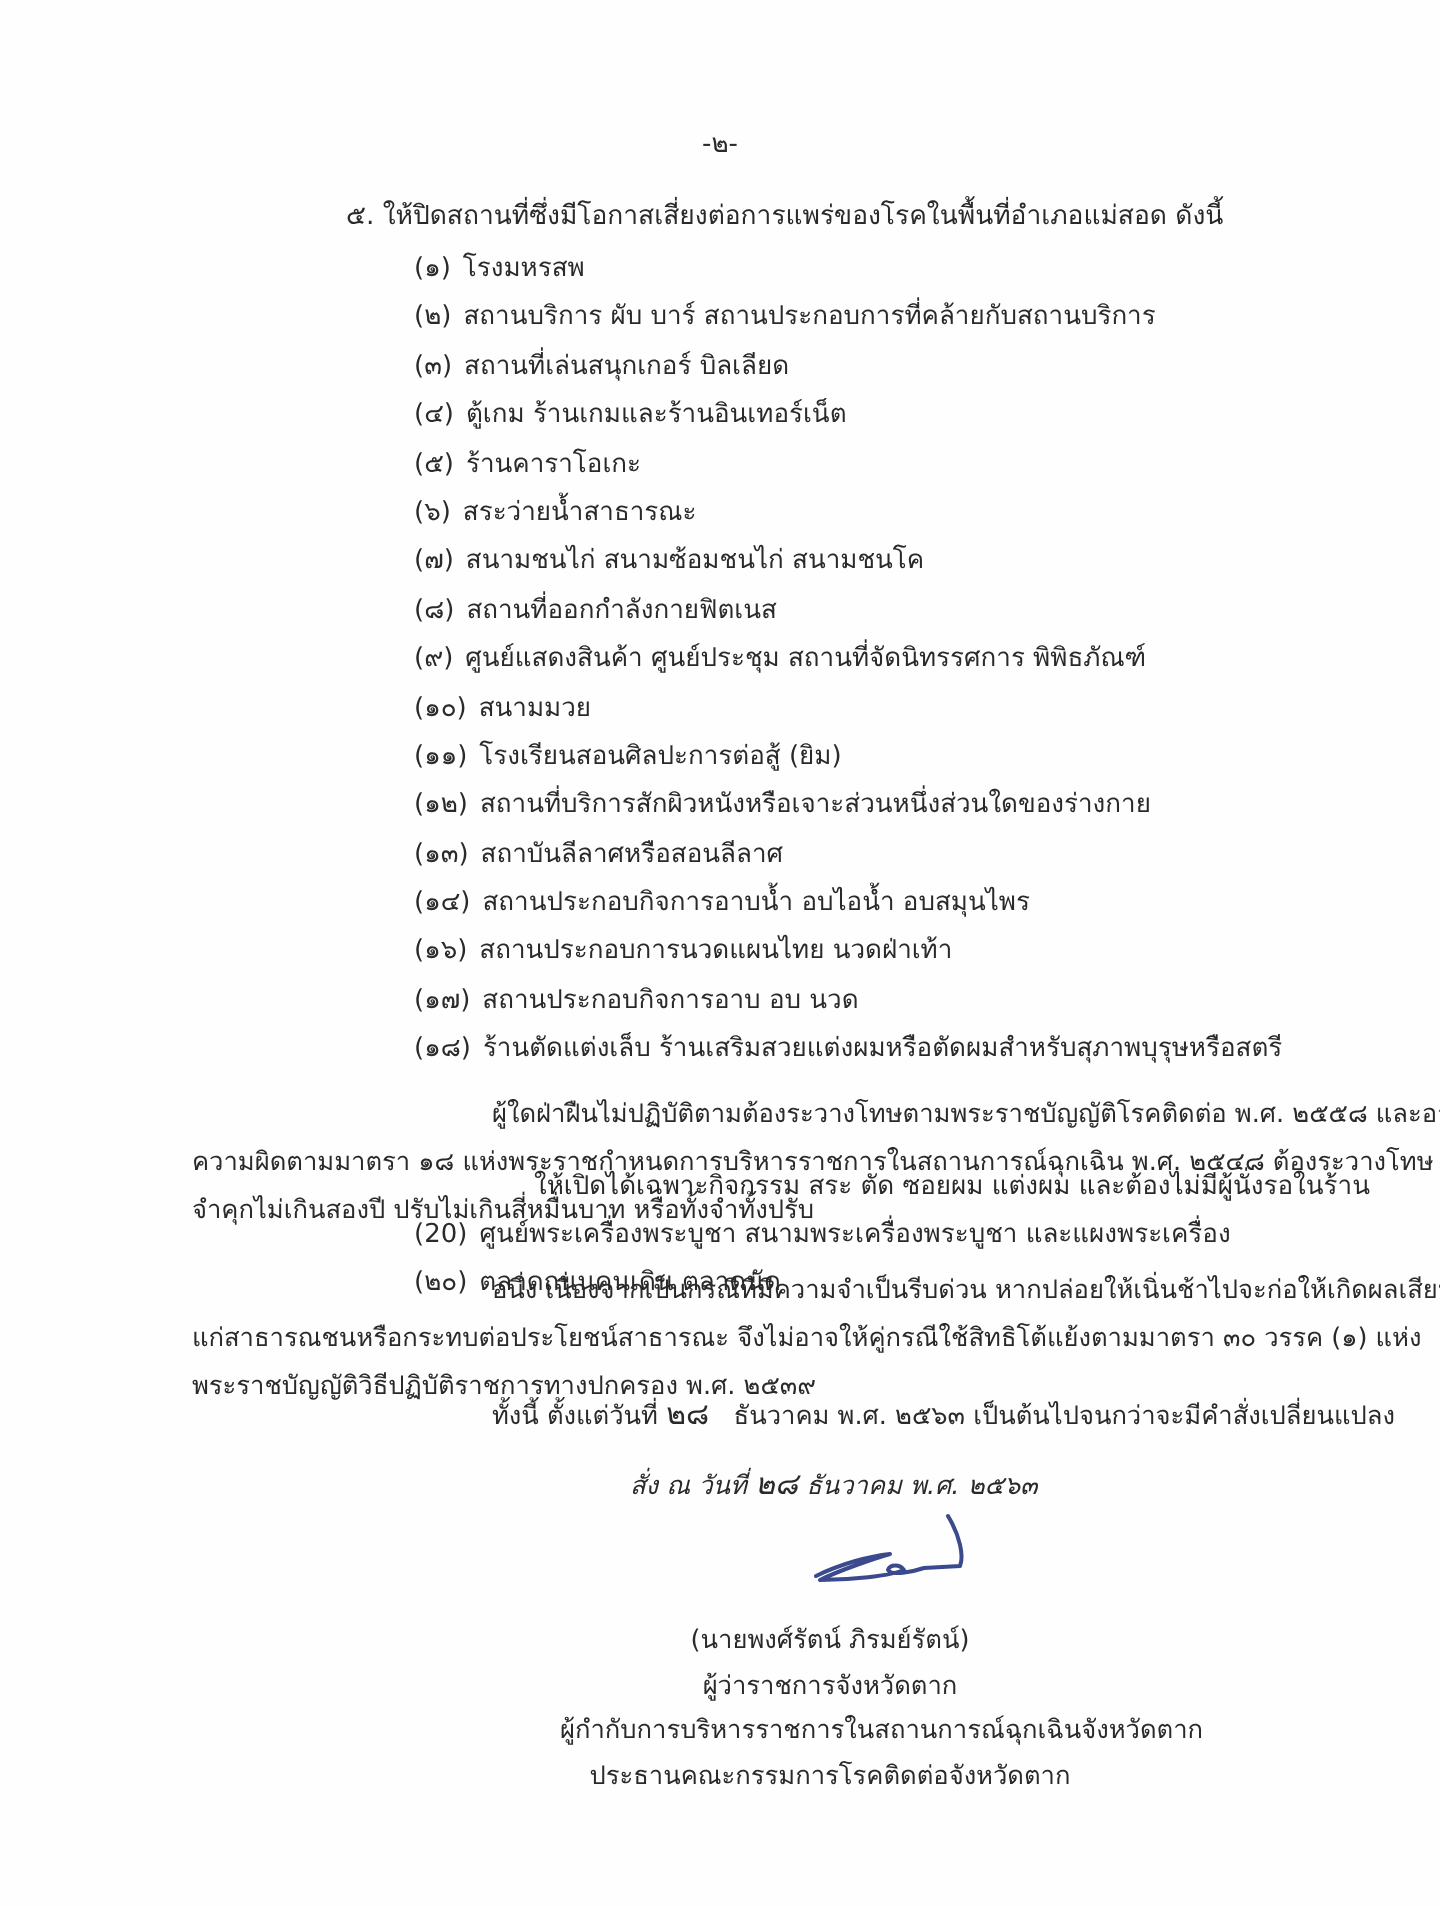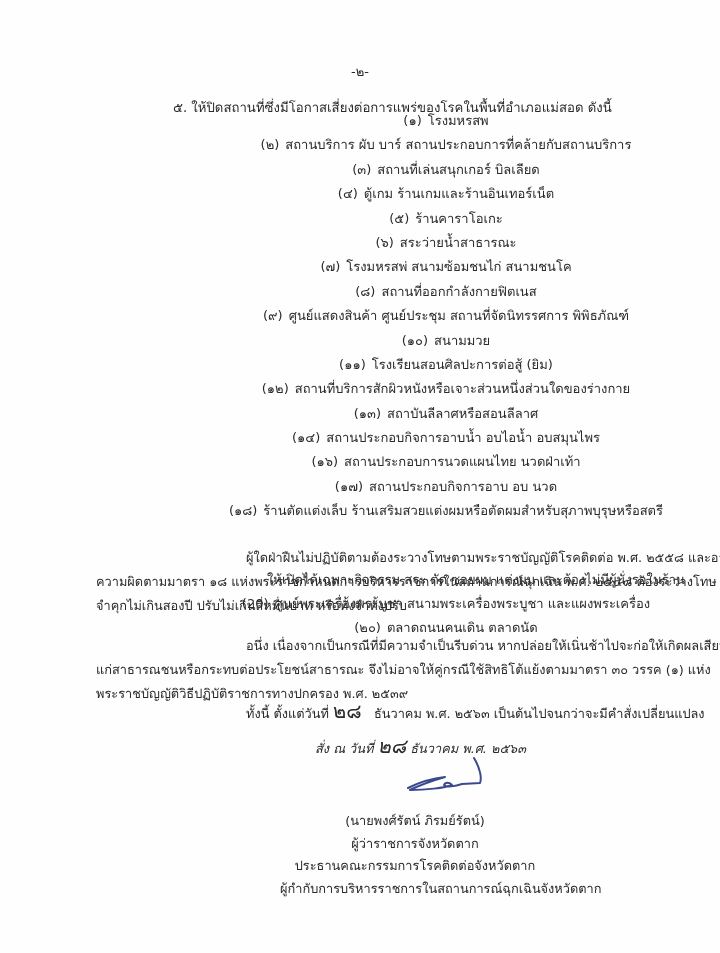--- a/index.html
+++ b/index.html
@@ -6,52 +6,52 @@
     body {
       width: 720px; height: 953px; overflow: hidden;
       background: #fefefe;
       font-family: "DejaVu Sans", sans-serif;
       color: #2a2a2a;
       position: relative;
     }
     .page { position: absolute; left: 0; top: 0; width: 720px; height: 953px; }
     .pnum { position: absolute; top: 61px; left: 0; width: 720px; text-align: center; font-size: 13px; }
     .heading { position: absolute; left: 173px; top: 97px; font-size: 13.2px; white-space: nowrap; }
-    .list { position: absolute; left: 207px; top: 109px; margin: 0; padding: 0; list-style: none; text-align: center; }
+    .list { position: absolute; left: 207px; top: 123px; margin: 0; padding: 0; list-style: none; }
     .list li { height: 24.4px; line-height: 24.4px; font-size: 13px; white-space: nowrap; }
     .list li .num { display: inline-block; min-width: 0; margin-right: 6px; }
     .list li.cont { padding-left: 60px; margin-top: 44px; }
     .para { position: absolute; left: 96px; width: 528px; font-size: 12.8px; line-height: 24px; }
     .para .line { display: block; white-space: nowrap; }
     .para .indent { padding-left: 150px; }
     .p1 { top: 546px; }
     .p2 { top: 634px; }
     .effective { position: absolute; left: 246px; top: 695px; font-size: 12.8px; white-space: nowrap; }
     .ordered { position: absolute; left: 315px; top: 730px; font-size: 12.8px; white-space: nowrap; font-style: italic; }
     .sig { position: absolute; left: 390px; top: 752px; width: 110px; height: 50px; }
     .signer { position: absolute; left: 280px; top: 810px; width: 270px; text-align: center; font-size: 12.8px; line-height: 22.5px; }
     .signer div { white-space: nowrap; }
-    .big { font-size: 20px; }
+    .big { font-size: 15px; }
   </style>
 </head>
 <body>
 
 <div class="page">
   <div class="pnum">-๒-</div>
 
   <div class="heading">๕. ให้ปิดสถานที่ซึ่งมีโอกาสเสี่ยงต่อการแพร่ของโรคในพื้นที่อำเภอแม่สอด ดังนี้</div>
 
   <ul class="list">
     <li><span class="num">(๑)</span><span>โรงมหรสพ</span></li>
     <li><span class="num">(๒)</span><span>สถานบริการ ผับ บาร์ สถานประกอบการที่คล้ายกับสถานบริการ</span></li>
     <li><span class="num">(๓)</span><span>สถานที่เล่นสนุกเกอร์ บิลเลียด</span></li>
     <li><span class="num">(๔)</span><span>ตู้เกม  ร้านเกมและร้านอินเทอร์เน็ต</span></li>
     <li><span class="num">(๕)</span><span>ร้านคาราโอเกะ</span></li>
     <li><span class="num">(๖)</span><span>สระว่ายน้ำสาธารณะ</span></li>
-    <li><span class="num">(๗)</span><span>โรงมหรสพ่  สนามซ้อมชนไก่  สนามชนโค</span></li>
+    <li><span class="num">(๗)</span><span>สนามชนไก่  สนามซ้อมชนไก่  สนามชนโค</span></li>
     <li><span class="num">(๘)</span><span>สถานที่ออกกำลังกายฟิตเนส</span></li>
     <li><span class="num">(๙)</span><span>ศูนย์แสดงสินค้า ศูนย์ประชุม สถานที่จัดนิทรรศการ พิพิธภัณฑ์</span></li>
     <li><span class="num">(๑๐)</span><span>สนามมวย</span></li>
     <li><span class="num">(๑๑)</span><span>โรงเรียนสอนศิลปะการต่อสู้ (ยิม)</span></li>
     <li><span class="num">(๑๒)</span><span>สถานที่บริการสักผิวหนังหรือเจาะส่วนหนึ่งส่วนใดของร่างกาย</span></li>
     <li><span class="num">(๑๓)</span><span>สถาบันลีลาศหรือสอนลีลาศ</span></li>
     <li><span class="num">(๑๔)</span><span>สถานประกอบกิจการอาบน้ำ อบไอน้ำ อบสมุนไพร</span></li>
     <li><span class="num">(๑๖)</span><span>สถานประกอบการนวดแผนไทย นวดฝ่าเท้า</span></li>
     <li><span class="num">(๑๗)</span><span>สถานประกอบกิจการอาบ อบ นวด</span></li>
     <li><span class="num">(๑๘)</span><span>ร้านตัดแต่งเล็บ ร้านเสริมสวยแต่งผมหรือตัดผมสำหรับสุภาพบุรุษหรือสตรี</span></li>
@@ -85,16 +85,16 @@
     <span>ธันวาคม พ.ศ. ๒๕๖๓</span>
   </div>
 
   <svg class="sig" viewBox="0 0 110 50">
     <path d="M18 36 C 30 30, 45 26, 55 25 C 48 27, 30 33, 20 38 C 35 38, 55 36, 62 33 C 60 30, 55 30, 54 33 C 56 36, 66 34, 72 32 L 90 31 C 92 26, 90 16, 84 6" fill="none" stroke="#3a4a8c" stroke-width="2" stroke-linecap="round" stroke-linejoin="round"></path>
   </svg>
 
   <div class="signer">
     <div>(นายพงศ์รัตน์  ภิรมย์รัตน์)</div>
     <div>ผู้ว่าราชการจังหวัดตาก</div>
+    <div>ผู้กำกับการบริหารราชการในสถานการณ์ฉุกเฉินจังหวัดตาก</div>
     <div>ประธานคณะกรรมการโรคติดต่อจังหวัดตาก</div>
-    <div>ผู้กำกับการบริหารราชการในสถานการณ์ฉุกเฉินจังหวัดตาก</div>
   </div>
 </div>
 
 </body></html>

